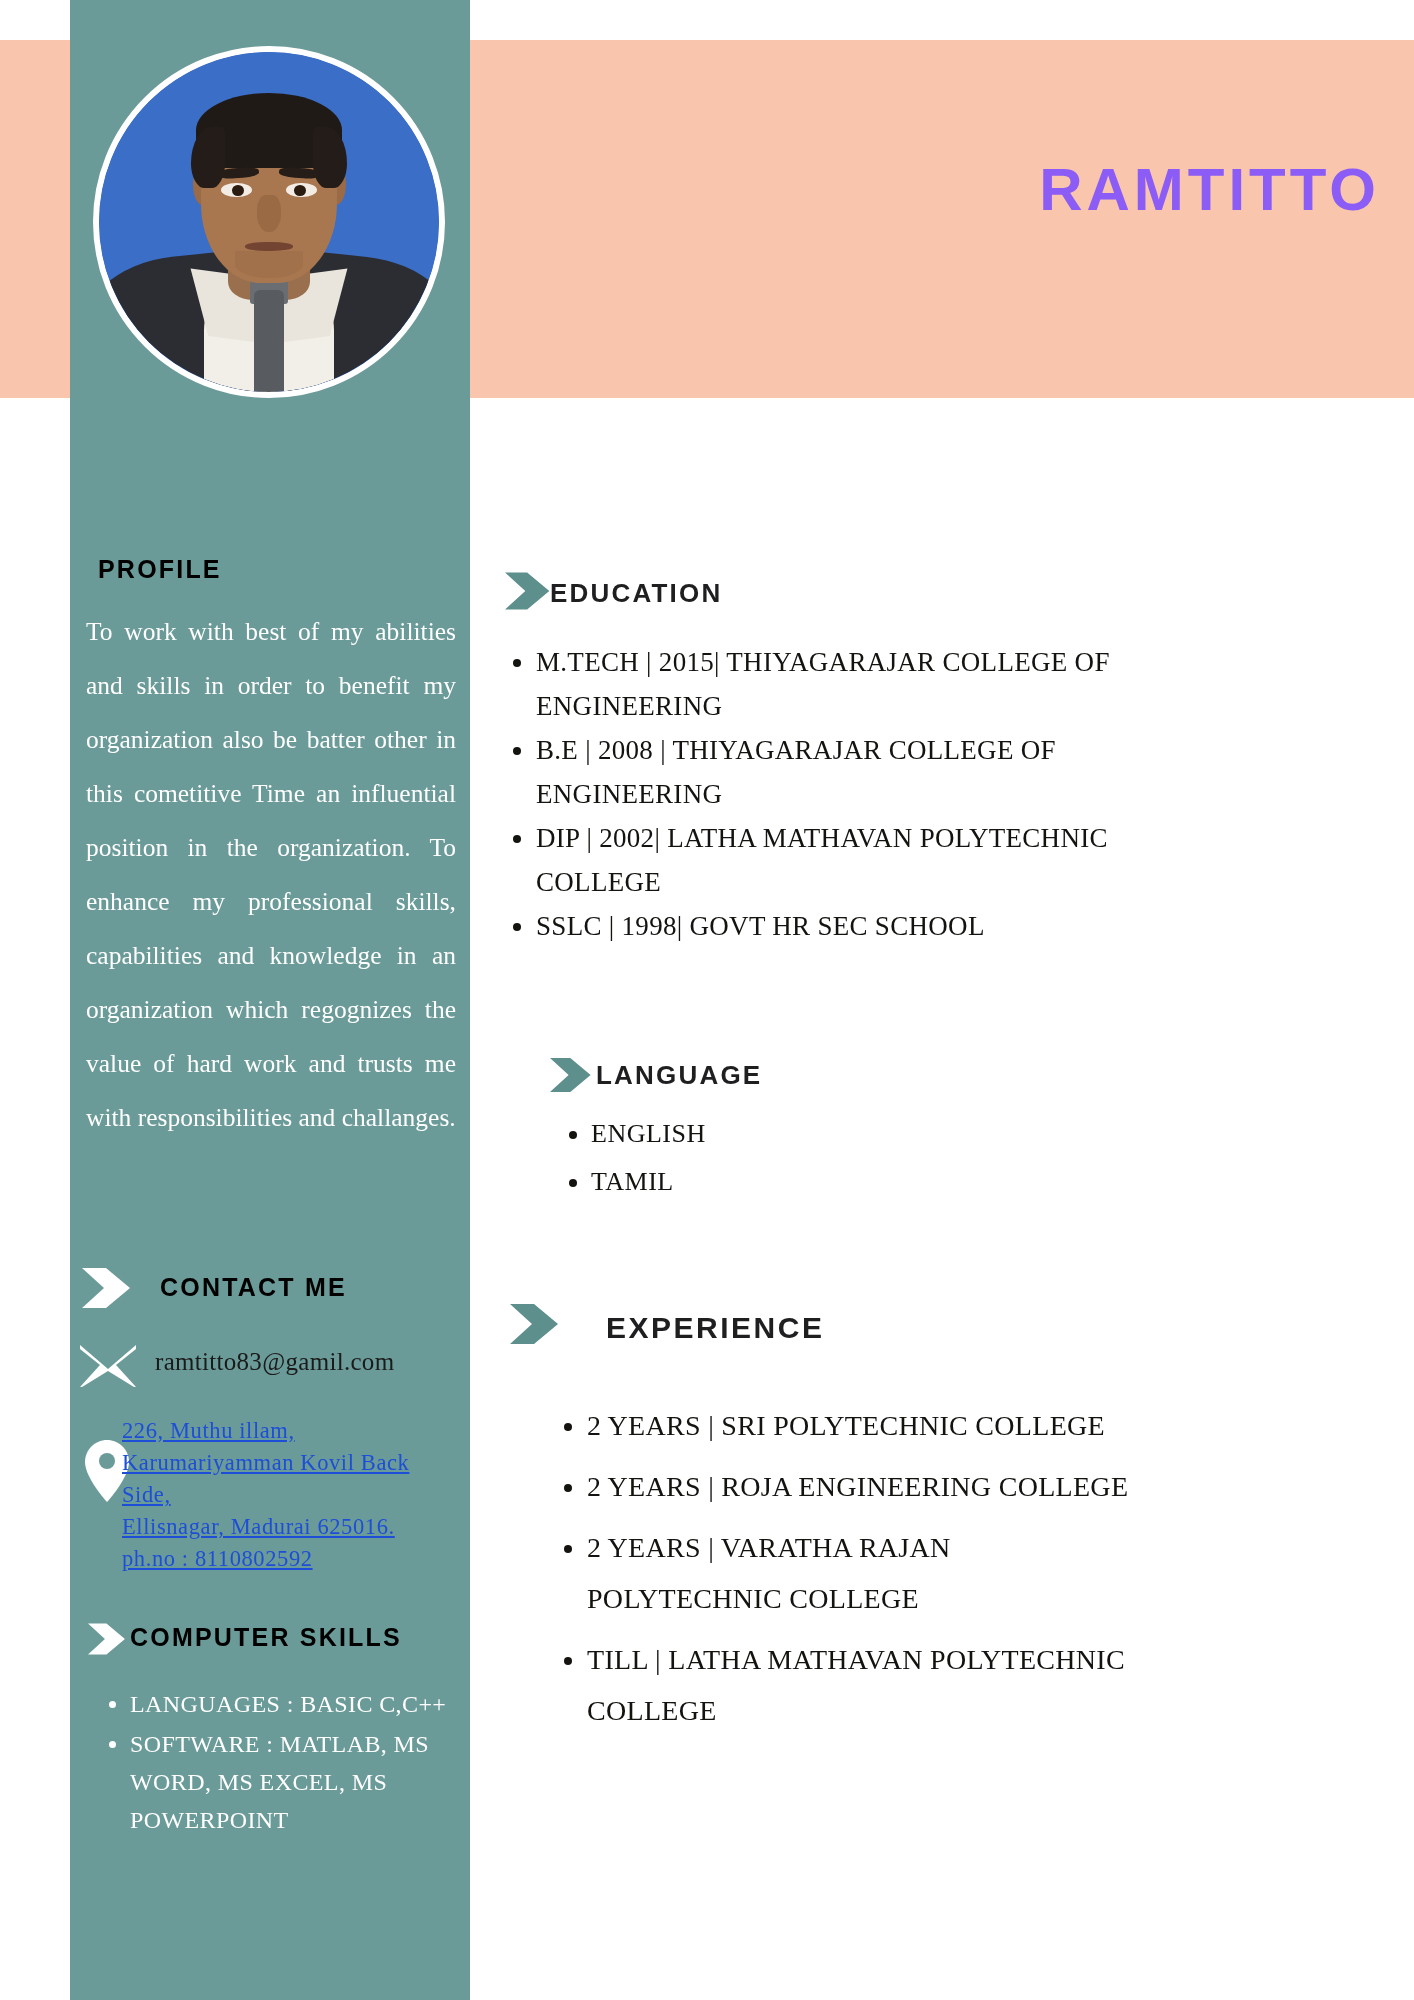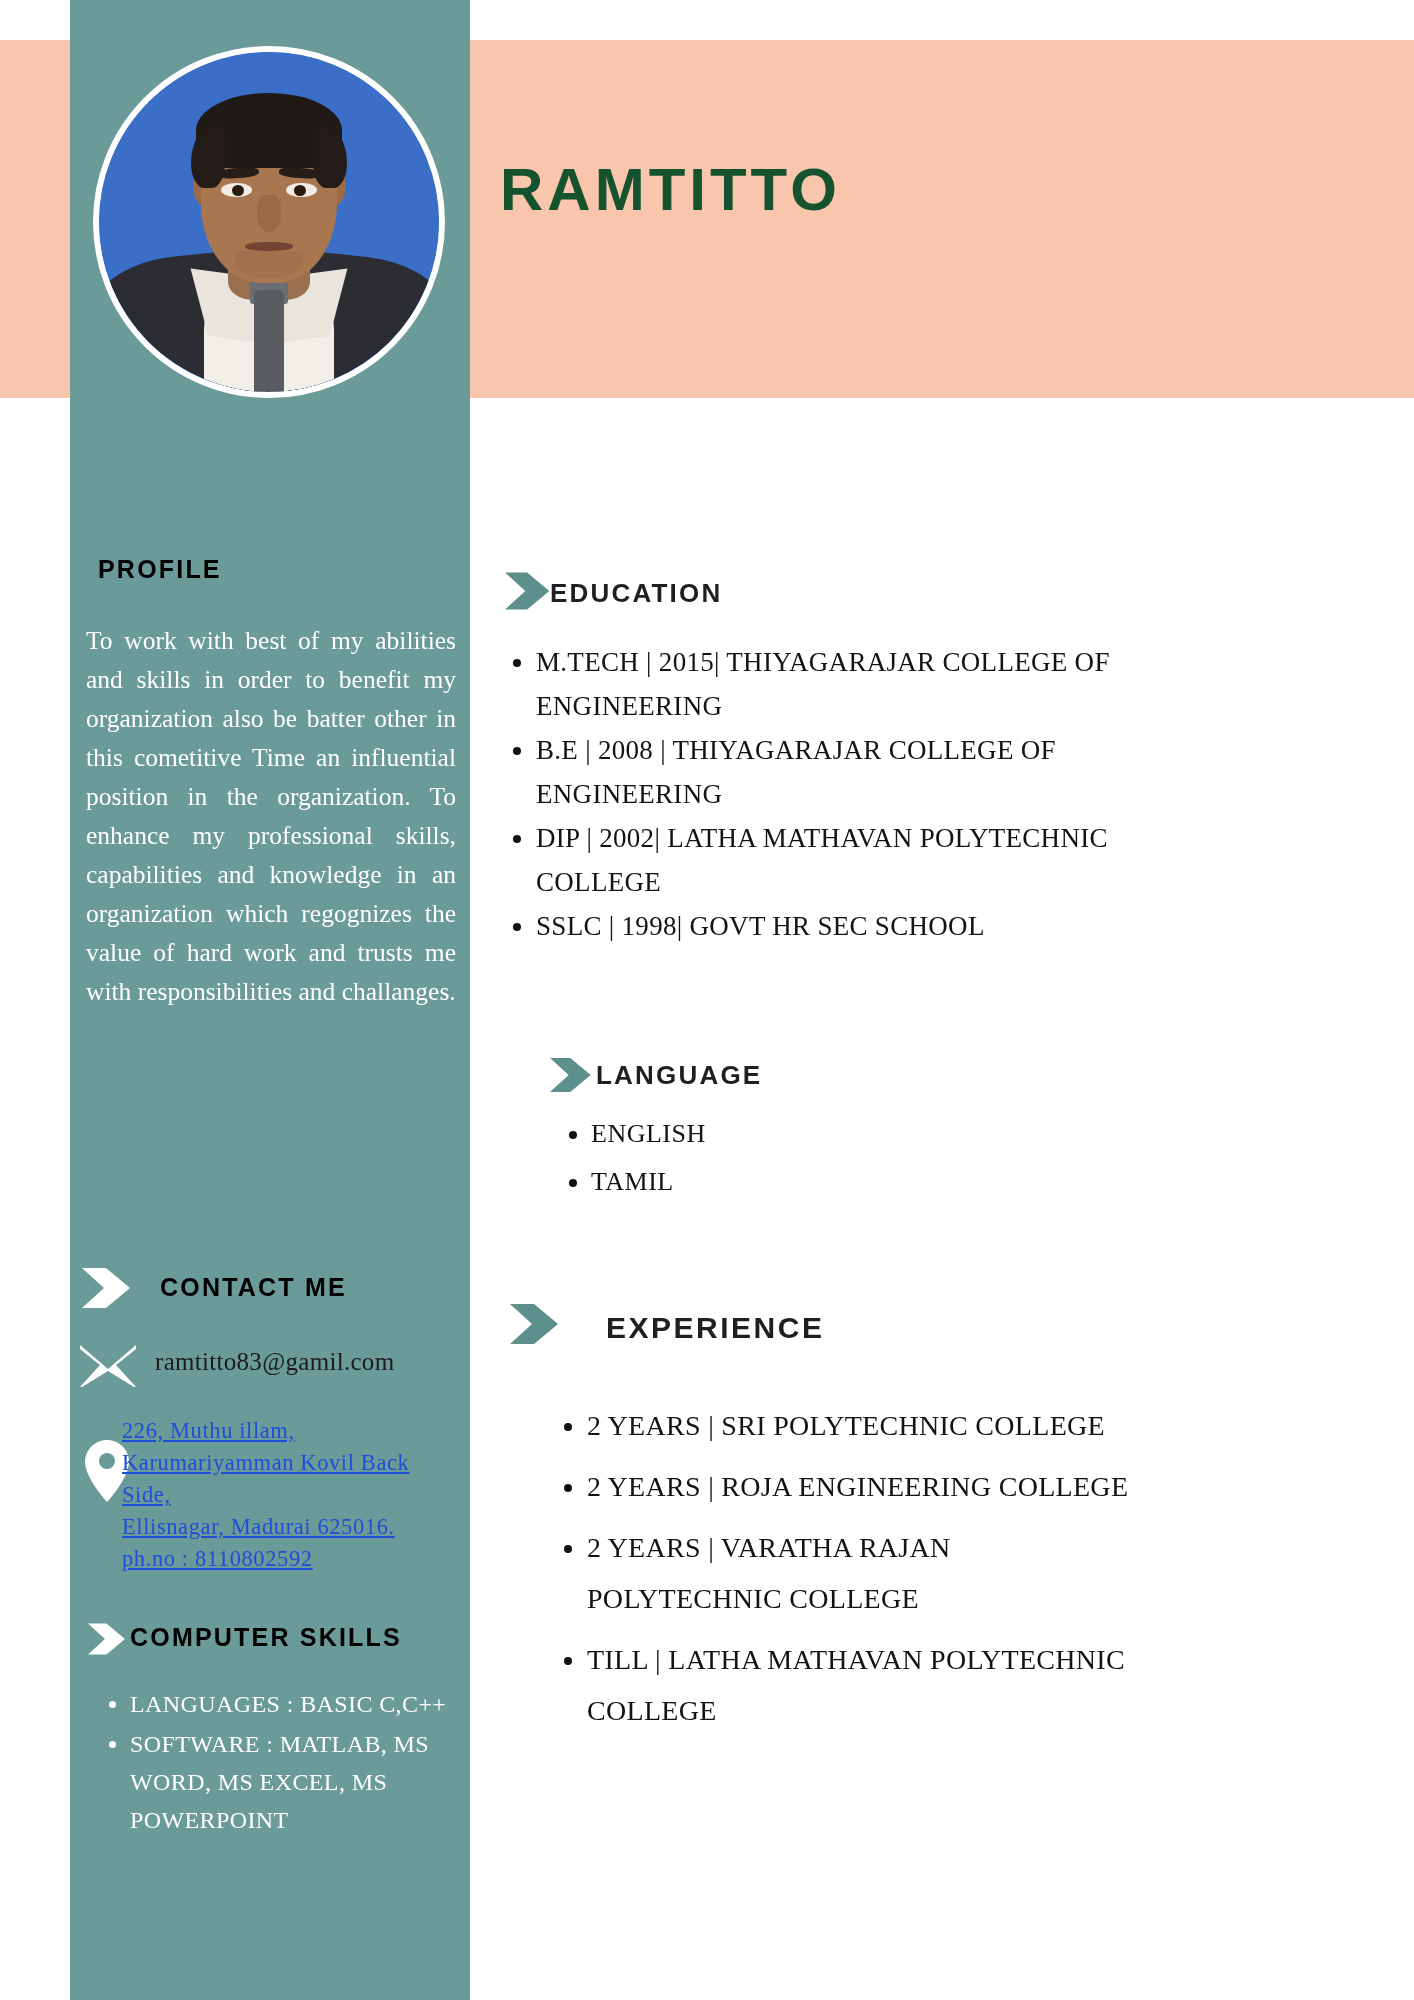--- a/index.html
+++ b/index.html
@@ -76,26 +76,26 @@
   .ph-nose{position:absolute;left:46.5%;top:42%;width:7%;height:11%;
     background:#9a6a44;border-radius:38% 38% 48% 48%;}
   .ph-mouth{position:absolute;left:43%;top:56%;width:14%;height:2.6%;
     background:#744433;border-radius:45%;}
   .ph-chin{position:absolute;left:40%;top:58.5%;width:20%;height:8%;
     background:#a0714b;border-radius:0 0 50% 50%;}
 
   
   .name{
     position:absolute;left:500px;top:155px;width:880px;
-    text-align:left;
+    text-align:right;
     font-family:"Liberation Sans",sans-serif;
     font-weight:bold;
     font-size:60px;
     letter-spacing:4px;
-    color:#14532d;
+    color:#8b5cf6;
   }
   .role{
     position:absolute;left:500px;top:340px;width:880px;
     text-align:center;
     font-family:"Liberation Serif",serif;
     font-weight:bold;
     font-size:29px;
     letter-spacing:5px;
     color:#26262a;
   }
@@ -108,25 +108,24 @@
     font-size:25px;
     letter-spacing:2.2px;
     color:#000000;
   }
   .profile-head{left:98px;top:555px;}
 
   .profile-body{
     position:absolute;left:86px;top:605px;width:370px;
     font-family:"Liberation Serif",serif;
     font-size:25.5px;
-    line-height:39px;
+    line-height:54px;
     color:#ffffff;
     text-align:justify;
     text-justify:inter-word;
-    margin-top:16px;
   }
 
   
   .chev{display:block;}
   .chev-white{position:absolute;}
   .contact-chev{left:82px;top:1268px;}
   .skills-chev{left:88px;top:1622px;}
   .contact-head{left:160px;top:1273px;}
   .skills-head{left:130px;top:1623px;}
 

